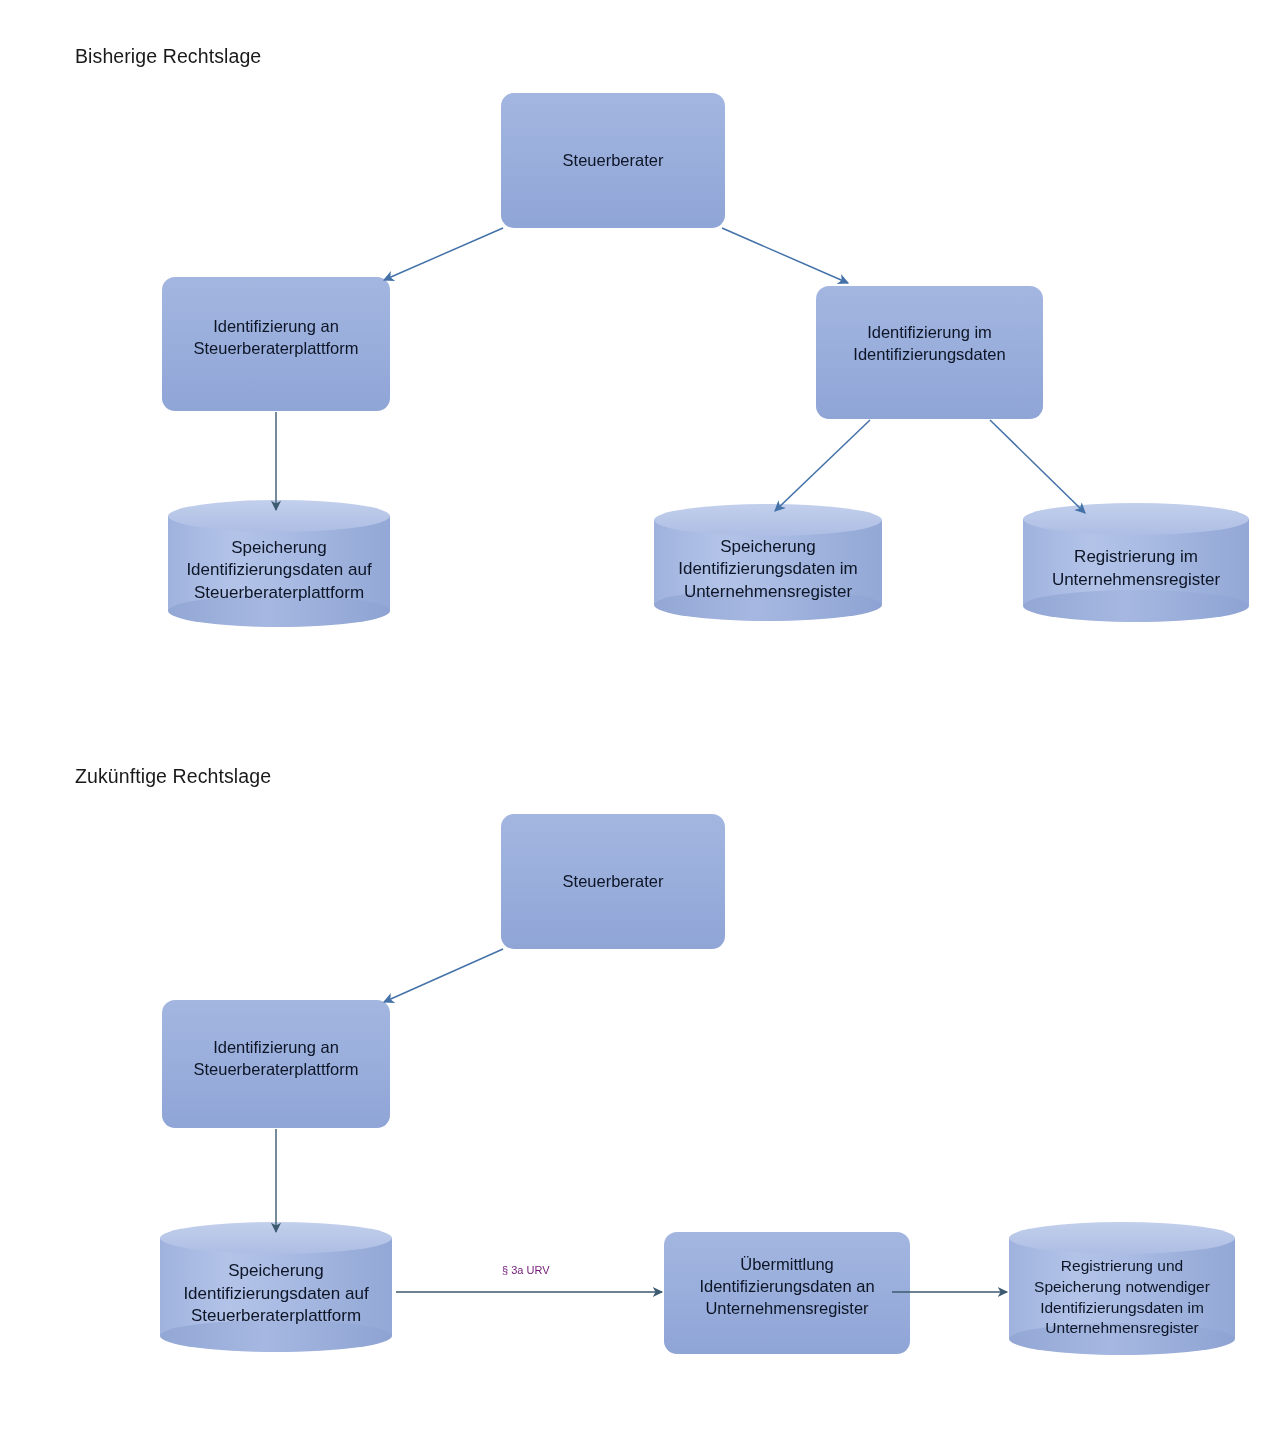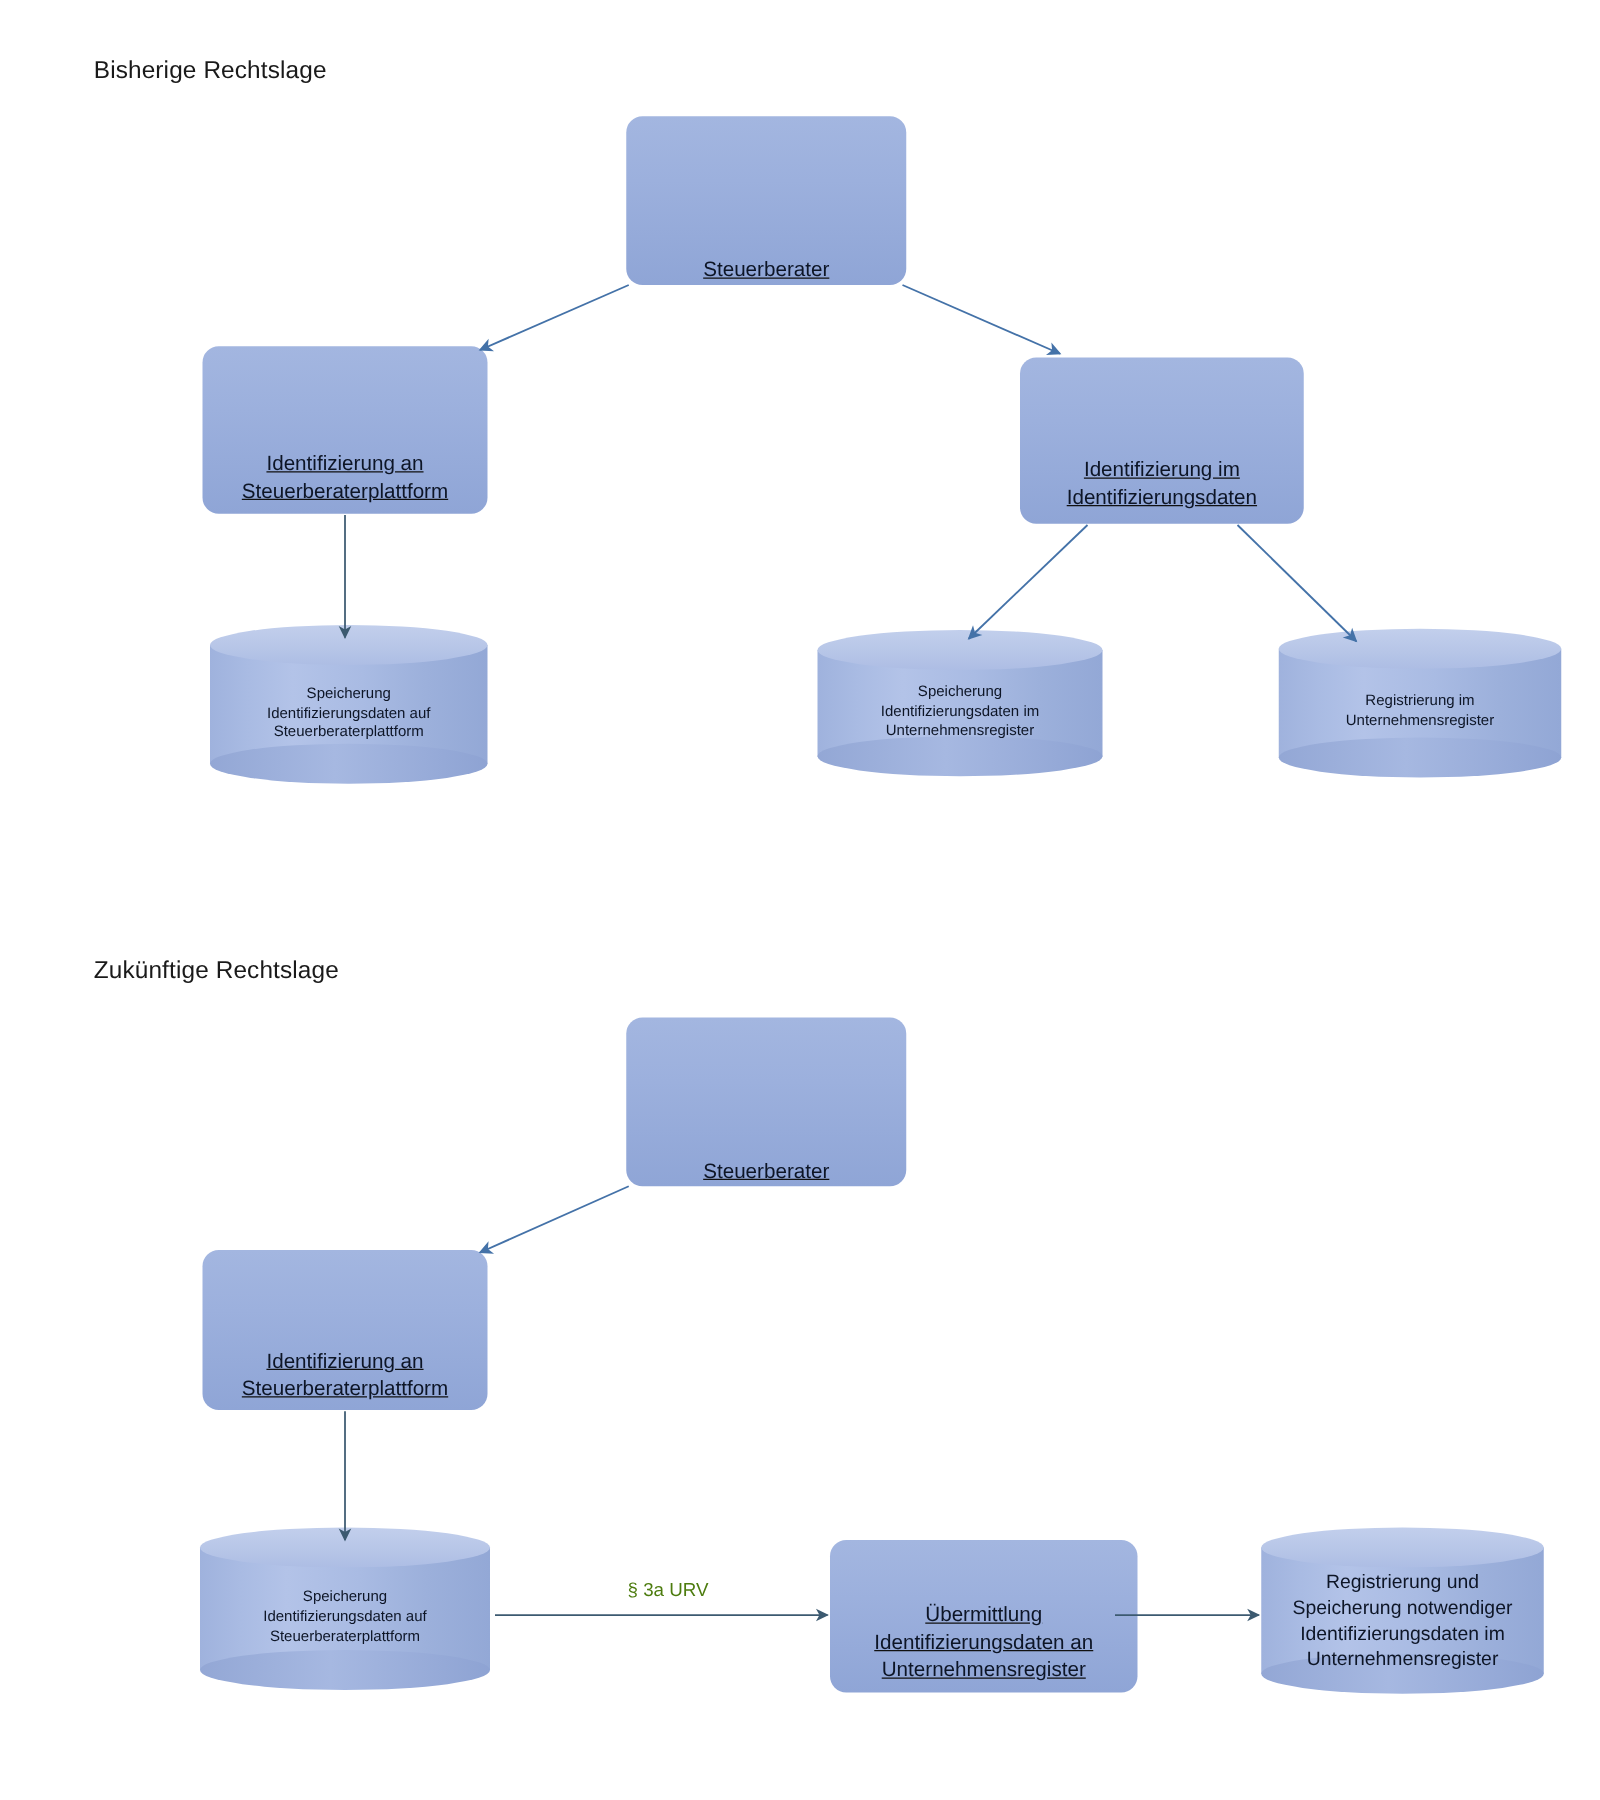--- a/index.html
+++ b/index.html
@@ -27,25 +27,24 @@
     letter-spacing: 0.1px;
     white-space: nowrap;
     text-align: right;
   }
   
   .node-box {
     position: absolute;
     border-radius: 13px;
     background: linear-gradient(180deg, #a3b6e0 0%, #9cb0dd 38%, #8fa5d6 100%);
     display: flex;
-    align-items: flex-end;
+    align-items: center;
     justify-content: center;
     box-sizing: border-box;
     text-align: center;
-    text-decoration: underline;
   }
   .node-box .node-label {
     font-size: 16.5px;
     line-height: 1.33;
     color: #0d1526;
     padding: 0 6px;
     white-space: pre-line;
   }
   
   .cyl {
@@ -82,40 +81,40 @@
   .cyl .cyl-label {
     position: absolute;
     left: 0;
     right: 0;
     top: 0;
     bottom: 0;
     display: flex;
     align-items: center;
     justify-content: center;
     text-align: center;
-    font-size: 12px;
+    font-size: 17px;
     line-height: 1.33;
     color: #0d1526;
     white-space: pre-line;
     padding: 0 8px;
     box-sizing: border-box;
   }
   
   #connectors {
     position: absolute;
     left: 0;
     top: 0;
     width: 1280px;
     height: 1440px;
     pointer-events: none;
   }
   .edge-label {
     position: absolute;
-    font-size: 15px;
-    color: #4d7c0f;
+    font-size: 11px;
+    color: #701a75;
     white-space: nowrap;
   }
 </style>
 </head>
 <body>
 
 <div id="canvas">
 
   <div class="section-title" style="left:75px; top:45px;">Bisherige Rechtslage</div>
 

